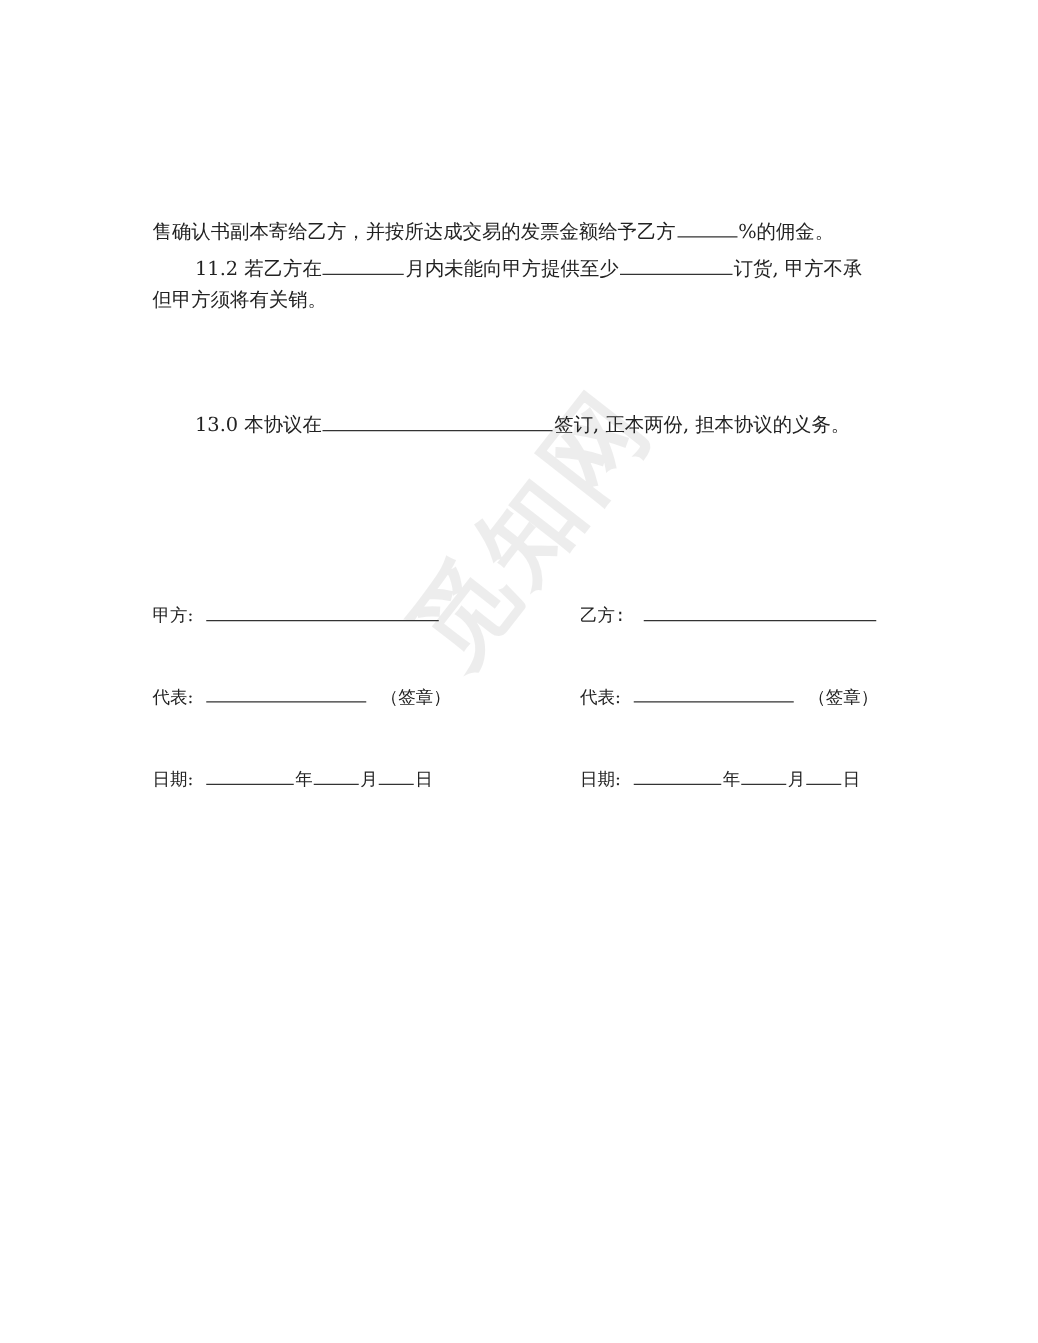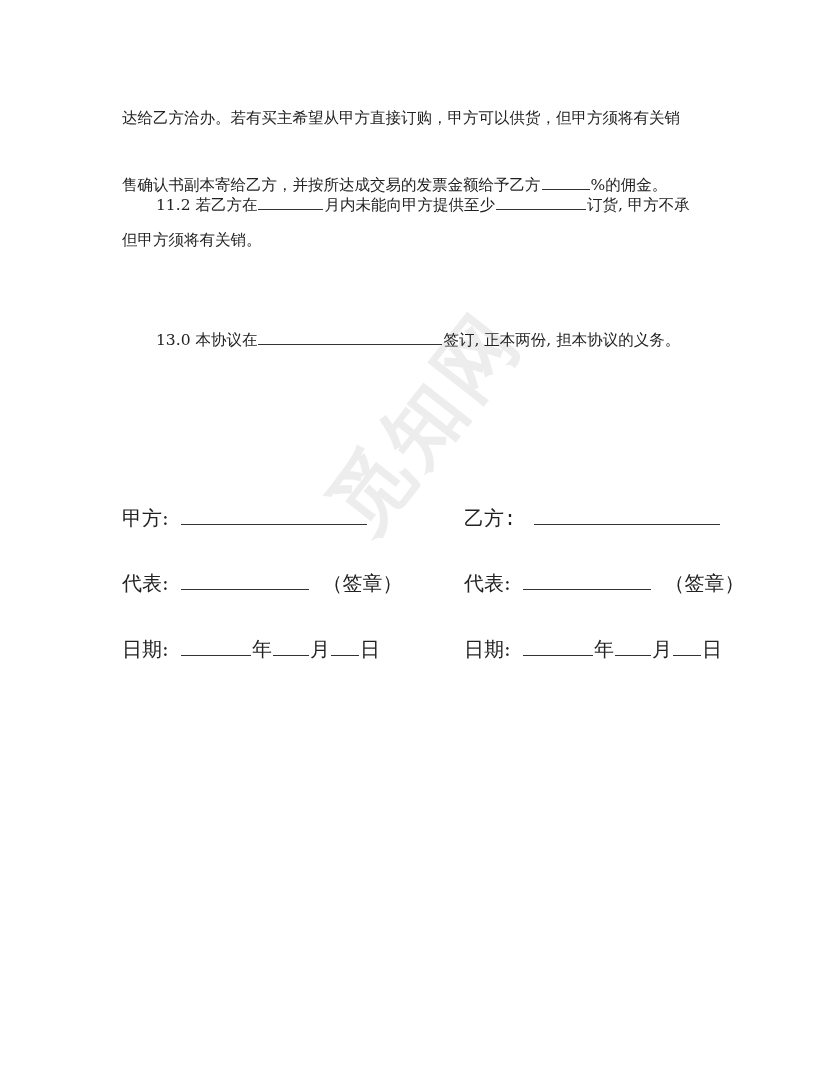--- a/index.html
+++ b/index.html
@@ -5,36 +5,35 @@
   html, body { margin: 0; padding: 0; background: #ffffff; }
   body { width: 830px; height: 1074px; position: relative; overflow: hidden;
          font-family: "DejaVu Serif", "Liberation Serif", serif; color: #222; }
   .page { position: absolute; left: 0; top: 0; width: 830px; height: 1074px; }
   .line { position: absolute; left: 122px; font-size: 15.5px; white-space: nowrap; line-height: 20px; }
   .indent { left: 156px; }
   .blank { display: inline-block; border-bottom: 1px solid #333; height: 16px; vertical-align: baseline; margin: 0 1px; }
   .watermark { position: absolute; left: 300px; top: 370px; font-size: 78px; font-weight: bold;
                color: rgba(0,0,0,0.07); transform: rotate(-52deg); transform-origin: center;
                font-family: "DejaVu Sans", sans-serif; letter-spacing: 6px; white-space: nowrap; }
-  .sig { position: absolute; font-size: 20px; white-space: nowrap; line-height: 20px; margin-top: 28px; }
+  .sig { position: absolute; font-size: 14px; white-space: nowrap; line-height: 20px; }
 </style>
 </head>
 <body>
 
 <div class="page">
 
   <div class="watermark">觅知网</div>
 
-  <div class="line" style="top:108px;">达给乙方洽办。若有买主希望从甲方直接订购，甲方可以供货，但甲方须将有关销</div>
 
   <div class="line" style="top:145px;margin-top:28px;">
     <span>售确认书副本寄给乙方，并按所达成交易的发票金额给予乙方</span><span class="blank" style="width:48px;"></span><span>%的佣金。</span>
   </div>
 
-  <div class="line indent" style="top:193px;text-align:center;">
+  <div class="line indent" style="top:203px;text-align:center;">
     <span>11.2  若乙方在</span><span class="blank" style="width:65px;"></span><span>月内未能向甲方提供至少</span><span class="blank" style="width:90px;"></span><span>订货, 甲方不承</span>
   </div>
   <div class="line" style="top:230px;">但甲方须将有关销。</div>
 
 
   <div class="line indent" style="top:328px;">
     <span>13.0  本协议在</span><span class="blank" style="width:184px;"></span><span>签订, 正本两份, 担本协议的义务。</span>
   </div>
 
   <div class="sig" style="left:122px; top:480px;">

